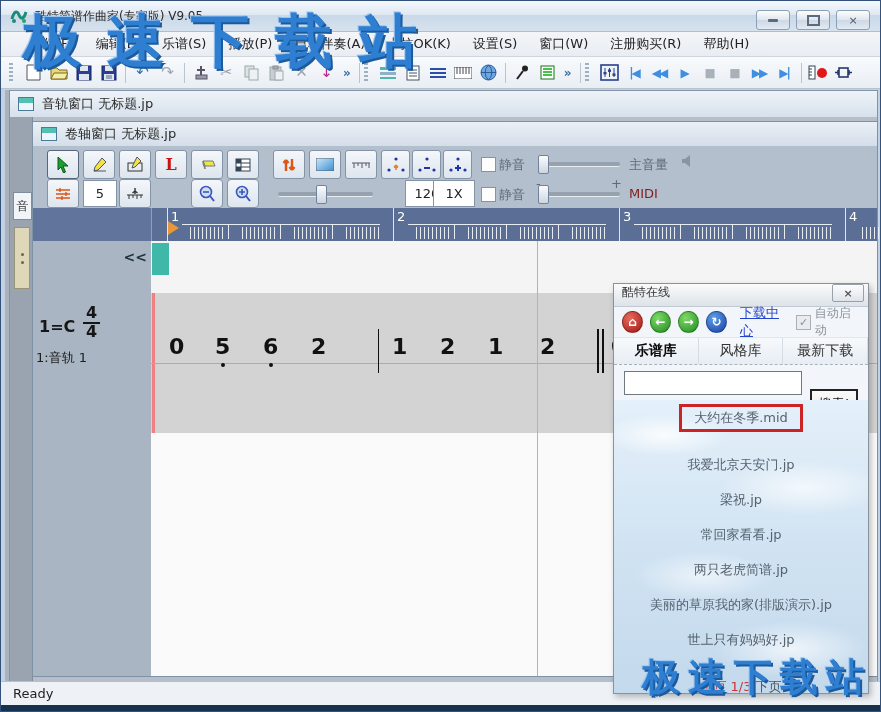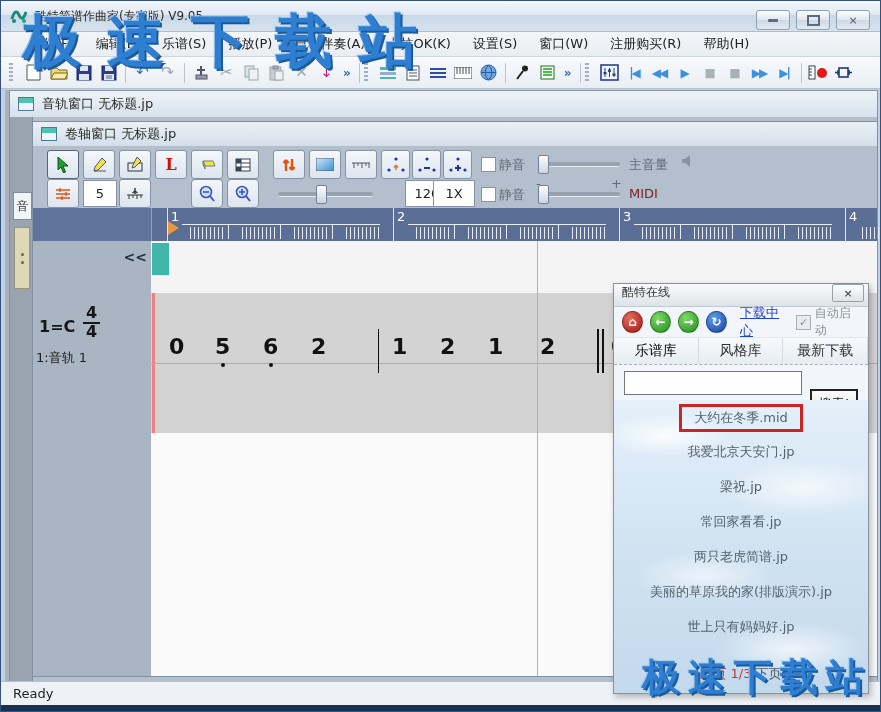--- a/index.html
+++ b/index.html
@@ -111,36 +111,36 @@
     color:#fff;font-size:12px;font-weight:bold;border:1px solid rgba(0,0,0,.25);}
   .nav-home{background:radial-gradient(circle at 35% 30%,#e86a5a,#a01818);}
   .nav-green{background:radial-gradient(circle at 35% 30%,#7ddb66,#1f8a1f);}
   .nav-blue{background:radial-gradient(circle at 35% 30%,#5aa0e8,#1a3fa8);}
   .dl-link{font-size:13px;color:#2244cc;text-decoration:underline;margin-left:6px;}
   .autostart{margin-left:auto;display:flex;align-items:center;gap:4px;font-size:12px;color:#8a9098;}
   .chk-dis{width:13px;height:13px;border:1px solid #aab0b6;background:#e8ecef;color:#8a9098;
     font-size:11px;line-height:13px;text-align:center;}
   .panel-tabs{height:26px;display:flex;background:linear-gradient(180deg,#f7fafc,#e7edf4);border-top:1px solid #e0e6ec;}
   .ptab{flex:1;display:flex;align-items:center;justify-content:center;font-size:14px;color:#333;border-right:1px solid #d4dce4;}
-  .ptab.active{font-weight:normal;color:#0a0a0a;}
+  .ptab.active{font-weight:bold;color:#0a0a0a;}
   .search-row{height:36px;display:flex;align-items:center;padding:0 10px;gap:8px;background:#f2f6fa;
     border-top:1px dashed #a8b0b8;}
   .search-input{flex:1;height:22px;border:1px solid #707880;background:#fff;font-size:12px;padding:0 4px;}
   .search-btn{width:44px;height:26px;border:2px solid #222;background:linear-gradient(180deg,#fafafa,#e4e7ea);
     font-size:13px;color:#111;display:flex;align-items:center;justify-content:center;margin-top:41px;}
   .panel-list{position:absolute;left:0;top:116px;right:0;bottom:0;
     background:
       radial-gradient(90px 30px at 20% 12%,rgba(255,255,255,.85),transparent 70%),
       radial-gradient(120px 40px at 75% 30%,rgba(255,255,255,.7),transparent 70%),
       radial-gradient(100px 35px at 35% 60%,rgba(255,255,255,.6),transparent 70%),
       radial-gradient(110px 40px at 70% 85%,rgba(255,255,255,.7),transparent 70%),
       linear-gradient(180deg,#e4f0fa 0%,#cfe2f2 55%,#c3d9ec 100%);
     display:flex;flex-direction:column;align-items:center;padding-top:4px;box-sizing:border-box;}
   .plist-item{font-size:13px;color:#55636f;padding:4px 8px;margin-bottom:9px;white-space:nowrap;}
-  .plist-item.hl{border:3px solid #cc2424;padding:2px 12px;margin-bottom:7px;}
+  .plist-item.hl{border:3px solid #cc2424;padding:2px 12px;margin-bottom:20px;}
   .pager{font-size:13px;margin-top:16px;}
   .pager .prev,.pager .page{color:#cc3333;}
   .pager .next{color:#4a5560;}
   
   .statusbar{position:absolute;left:0;bottom:6px;width:100%;height:24px;background:#eef2f6;
     border-top:1px solid #b8c0c8;display:flex;align-items:center;padding-left:12px;box-sizing:border-box;
     font-size:13px;color:#222;}
   .bottom-edge{position:absolute;left:0;bottom:0;width:100%;height:6px;background:#16324f;}
   svg{display:block;}
 </style>

